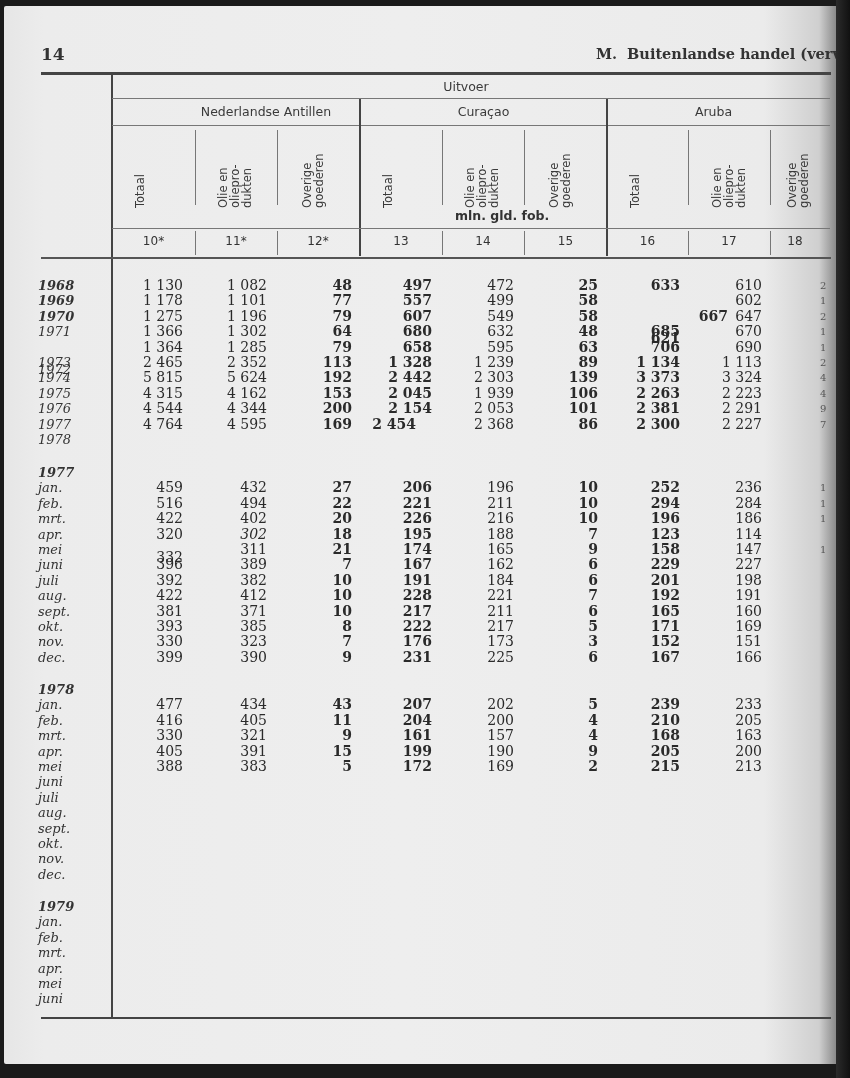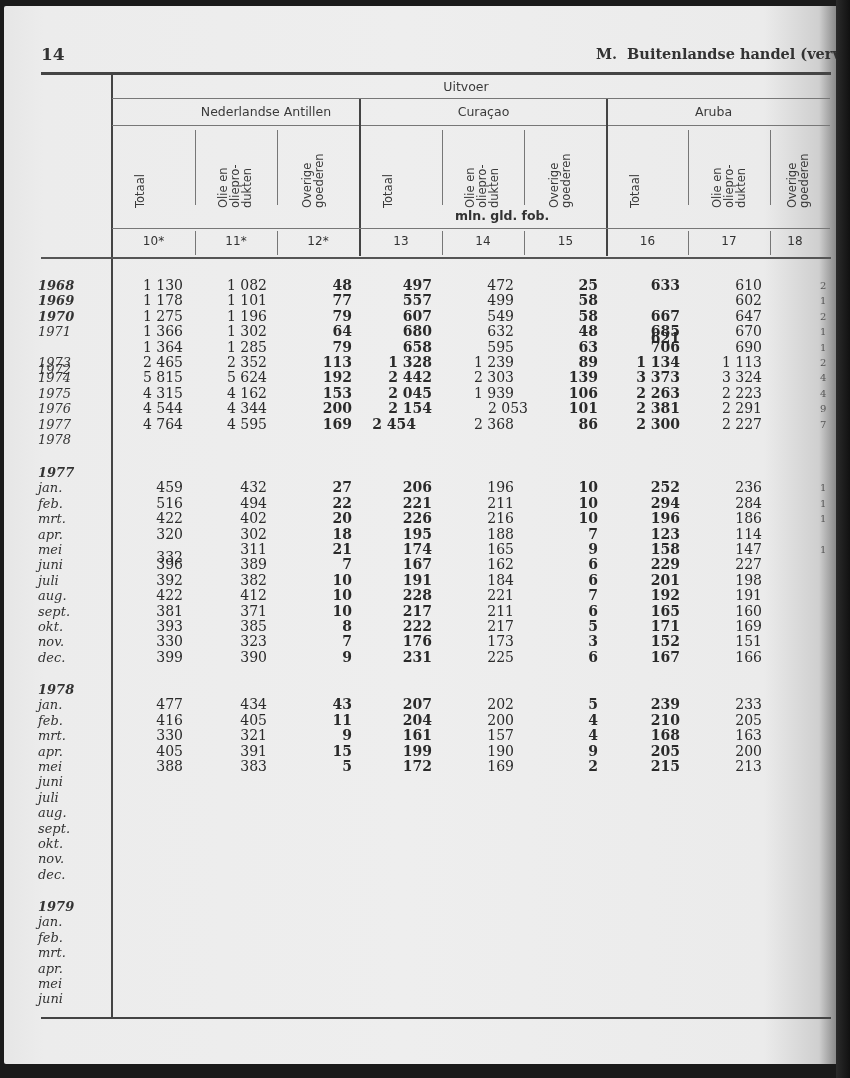--- a/index.html
+++ b/index.html
@@ -169,21 +169,21 @@
     <div class="cell bold" style="top: 293.4px; left: 508px; width: 90px;">58</div>
     <div class="cell bold" style="top: 293.4px; left: 590px; width: 90px; margin-top: 38px;">621</div>
     <div class="cell" style="top: 293.4px; left: 672px; width: 90px;">602</div>
     <div class="row-label bold" style="top: 308.8px;">1970</div>
     <div class="cell" style="top: 308.8px; left: 93px; width: 90px;">1 275</div>
     <div class="cell" style="top: 308.8px; left: 177px; width: 90px;">1 196</div>
     <div class="cell bold" style="top: 308.8px; left: 262px; width: 90px;">79</div>
     <div class="cell bold" style="top: 308.8px; left: 342px; width: 90px;">607</div>
     <div class="cell" style="top: 308.8px; left: 424px; width: 90px;">549</div>
     <div class="cell bold" style="top: 308.8px; left: 508px; width: 90px;">58</div>
-    <div class="cell bold" style="top: 308.8px; left: 590px; width: 90px;">667</div>
+    <div class="cell bold" style="top: 308.8px; left: 590px; width: 90px; padding-left: 48px;">667</div>
     <div class="cell" style="top: 308.8px; left: 672px; width: 90px;">647</div>
     <div class="row-label" style="top: 324.2px;">1971</div>
     <div class="cell" style="top: 324.2px; left: 93px; width: 90px;">1 366</div>
     <div class="cell" style="top: 324.2px; left: 177px; width: 90px;">1 302</div>
     <div class="cell bold" style="top: 324.2px; left: 262px; width: 90px;">64</div>
     <div class="cell bold" style="top: 324.2px; left: 342px; width: 90px;">680</div>
     <div class="cell" style="top: 324.2px; left: 424px; width: 90px;">632</div>
     <div class="cell bold" style="top: 324.2px; left: 508px; width: 90px;">48</div>
     <div class="cell bold" style="top: 324.2px; left: 590px; width: 90px;">685</div>
     <div class="cell" style="top: 324.2px; left: 672px; width: 90px;">670</div>
@@ -221,21 +221,21 @@
     <div class="cell bold" style="top: 385.8px; left: 342px; width: 90px;">2 045</div>
     <div class="cell" style="top: 385.8px; left: 424px; width: 90px;">1 939</div>
     <div class="cell bold" style="top: 385.8px; left: 508px; width: 90px;">106</div>
     <div class="cell bold" style="top: 385.8px; left: 590px; width: 90px;">2 263</div>
     <div class="cell" style="top: 385.8px; left: 672px; width: 90px;">2 223</div>
     <div class="row-label" style="top: 401.2px;">1976</div>
     <div class="cell" style="top: 401.2px; left: 93px; width: 90px;">4 544</div>
     <div class="cell" style="top: 401.2px; left: 177px; width: 90px;">4 344</div>
     <div class="cell bold" style="top: 401.2px; left: 262px; width: 90px;">200</div>
     <div class="cell bold" style="top: 401.2px; left: 342px; width: 90px;">2 154</div>
-    <div class="cell" style="top: 401.2px; left: 438px; width: 90px; text-align: right;">2 053</div>
+    <div class="cell" style="top: 401.2px; left: 424px; width: 90px; text-align: right;">2 053</div>
     <div class="cell bold" style="top: 401.2px; left: 508px; width: 90px;">101</div>
     <div class="cell bold" style="top: 401.2px; left: 590px; width: 90px;">2 381</div>
     <div class="cell" style="top: 401.2px; left: 672px; width: 90px;">2 291</div>
     <div class="row-label" style="top: 416.6px;">1977</div>
     <div class="cell" style="top: 416.6px; left: 93px; width: 90px;">4 764</div>
     <div class="cell" style="top: 416.6px; left: 177px; width: 90px;">4 595</div>
     <div class="cell bold" style="top: 416.6px; left: 262px; width: 90px;">169</div>
     <div class="cell bold" style="top: 416.6px; left: 326px; width: 90px;">2 454</div>
     <div class="cell" style="top: 416.6px; left: 424px; width: 90px;">2 368</div>
     <div class="cell bold" style="top: 416.6px; left: 508px; width: 90px;">86</div>
@@ -265,21 +265,21 @@
     <div class="cell" style="top: 511.2px; left: 93px; width: 90px;">422</div>
     <div class="cell" style="top: 511.2px; left: 177px; width: 90px;">402</div>
     <div class="cell bold" style="top: 511.2px; left: 262px; width: 90px;">20</div>
     <div class="cell bold" style="top: 511.2px; left: 342px; width: 90px;">226</div>
     <div class="cell" style="top: 511.2px; left: 424px; width: 90px;">216</div>
     <div class="cell bold" style="top: 511.2px; left: 508px; width: 90px;">10</div>
     <div class="cell bold" style="top: 511.2px; left: 590px; width: 90px;">196</div>
     <div class="cell" style="top: 511.2px; left: 672px; width: 90px;">186</div>
     <div class="row-label" style="top: 526.6px;">apr.</div>
     <div class="cell" style="top: 526.6px; left: 93px; width: 90px;">320</div>
-    <div class="cell" style="top: 526.6px; left: 177px; width: 90px;">302</div>
+    <div class="cell" style="top: 526.6px; left: 177px; width: 90px; font-style: italic;">302</div>
     <div class="cell bold" style="top: 526.6px; left: 262px; width: 90px;">18</div>
     <div class="cell bold" style="top: 526.6px; left: 342px; width: 90px;">195</div>
     <div class="cell" style="top: 526.6px; left: 424px; width: 90px;">188</div>
     <div class="cell bold" style="top: 526.6px; left: 508px; width: 90px;">7</div>
     <div class="cell bold" style="top: 526.6px; left: 590px; width: 90px;">123</div>
     <div class="cell" style="top: 526.6px; left: 672px; width: 90px;">114</div>
     <div class="row-label" style="top: 542px;">mei</div>
     <div class="cell" style="top: 542px; left: 93px; width: 90px; margin-top: 8px;">332</div>
     <div class="cell" style="top: 542px; left: 177px; width: 90px;">311</div>
     <div class="cell bold" style="top: 542px; left: 262px; width: 90px;">21</div>

